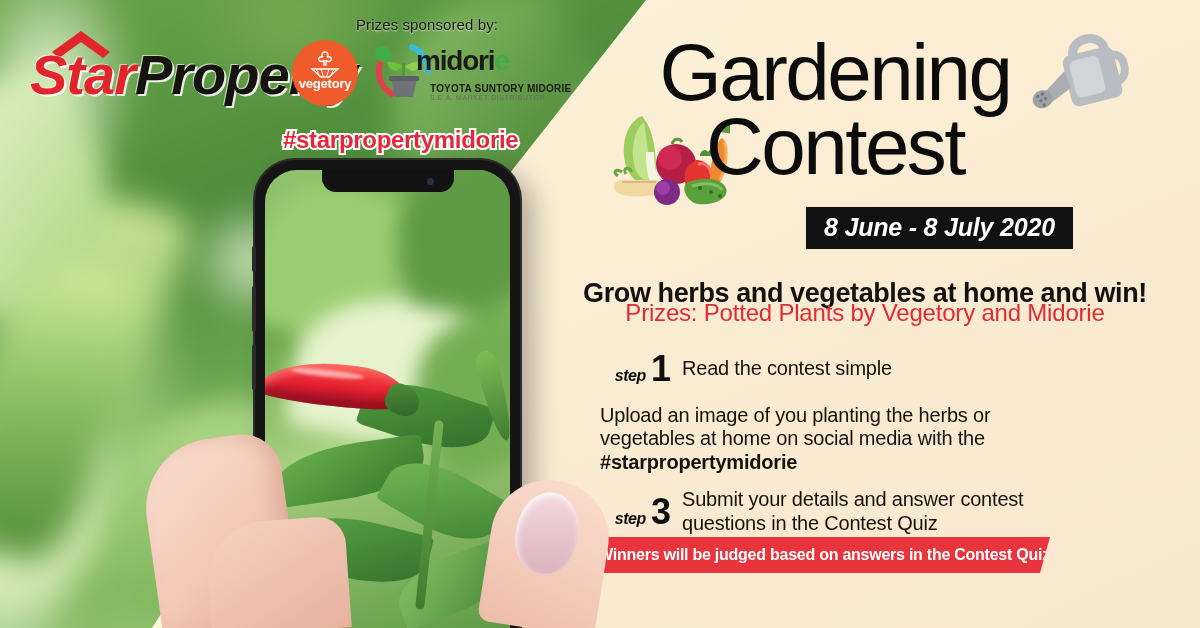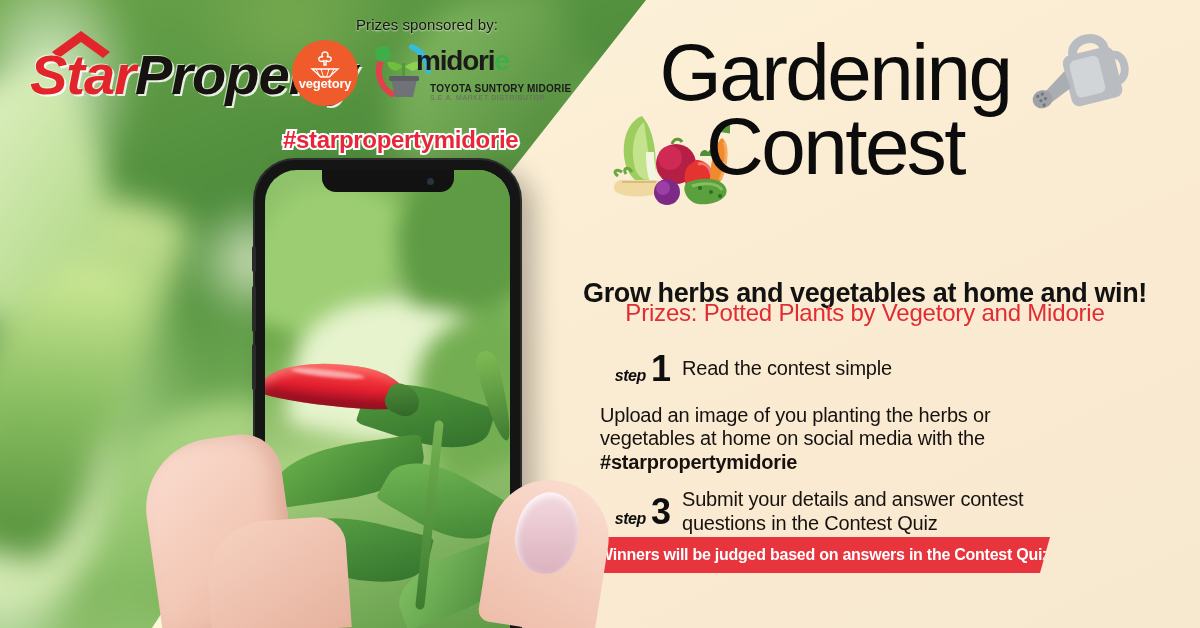--- a/index.html
+++ b/index.html
@@ -387,20 +387,21 @@
       <path d="M44 38 L16 56 L22 66 L46 56z" fill="#aaadb2"></path>
       <ellipse cx="16" cy="60" rx="10" ry="9" fill="#9ea1a6"></ellipse>
       <circle cx="12" cy="56" r="1.6" fill="#71747a"></circle>
       <circle cx="17" cy="55" r="1.6" fill="#71747a"></circle>
       <circle cx="14" cy="61" r="1.6" fill="#71747a"></circle>
       <circle cx="19" cy="60" r="1.6" fill="#71747a"></circle>
       <circle cx="16" cy="66" r="1.6" fill="#71747a"></circle>
     </g>
   </svg>
 
+  <div class="date-badge">8 June - 8 July 2020</div>
 
   <div class="tagline">Grow herbs and vegetables at home and win!</div>
   <div class="prizes">Prizes: Potted Plants by Vegetory and Midorie</div>
 
   <div class="steps">
 
     <div class="step-row">
       <div class="step-tag">
         <span class="w">step</span><span class="n">1</span>
       </div>

